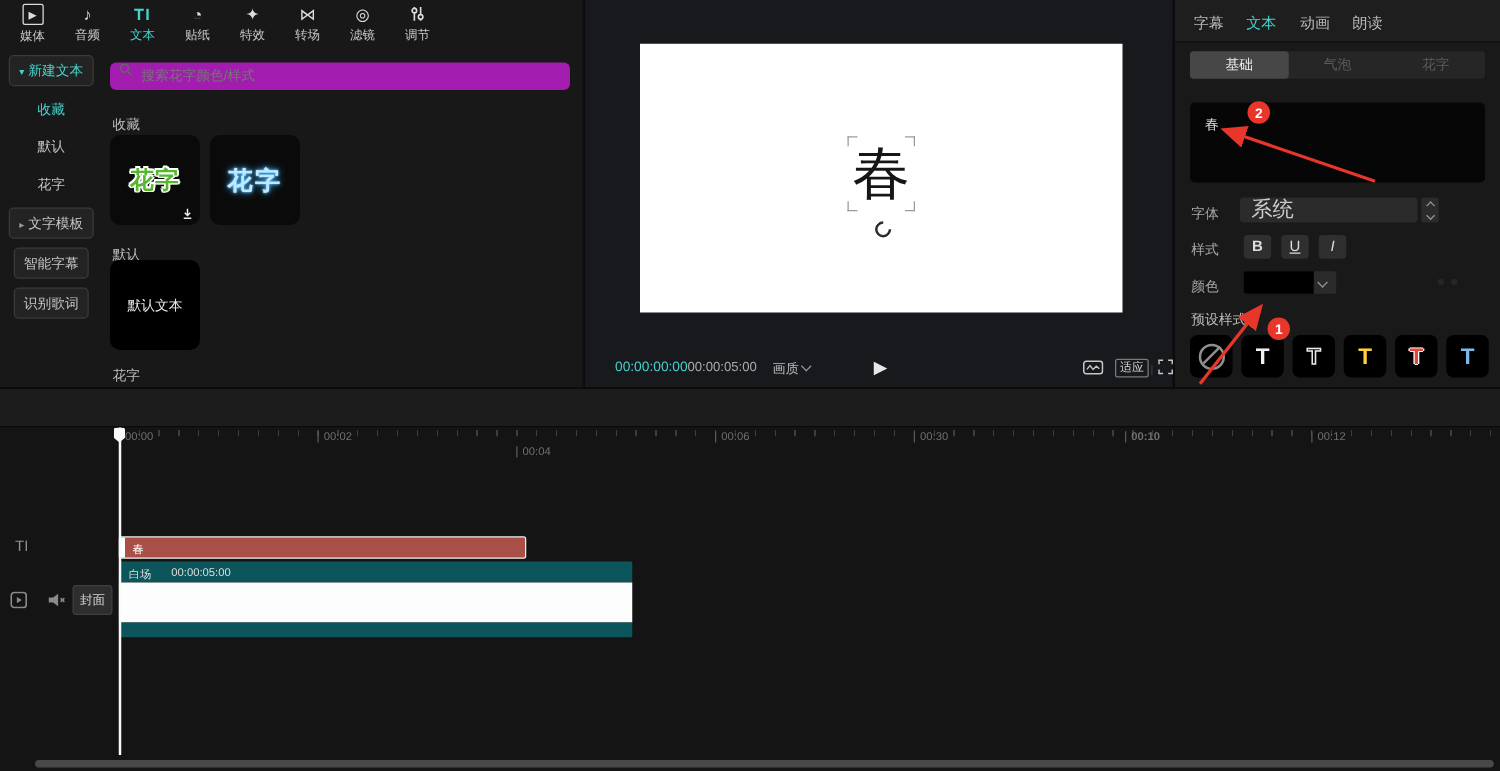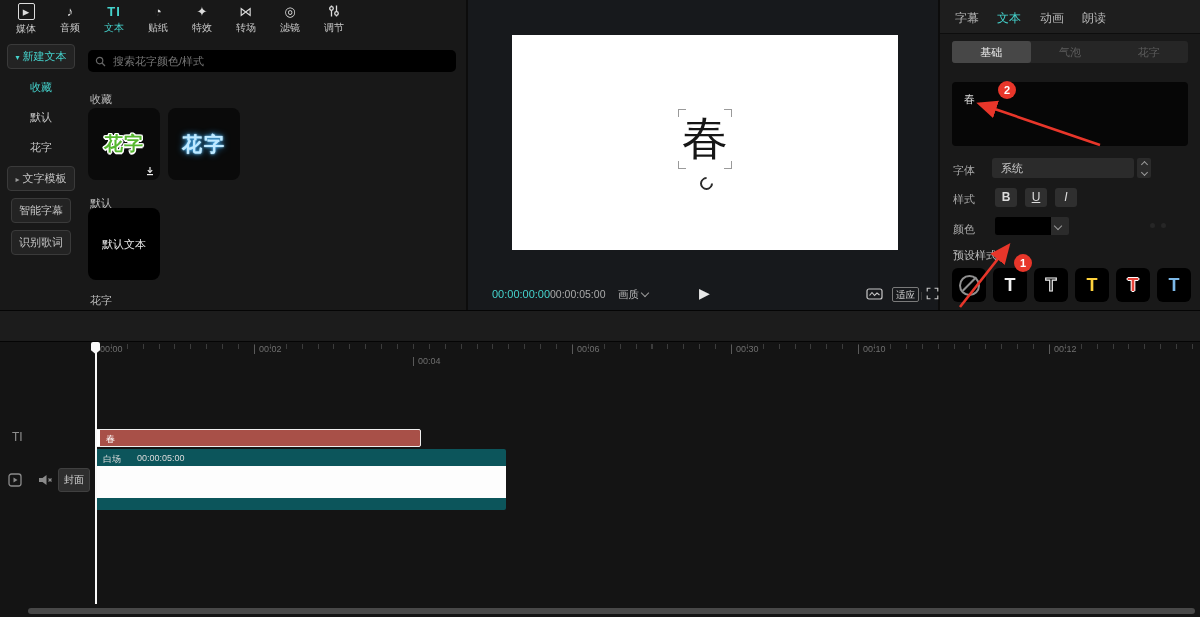--- a/index.html
+++ b/index.html
@@ -101,21 +101,21 @@
       <div class="sb box teal"><span class="mark">▾</span><span>新建文本</span></div>
       <div class="sb teal"><span>收藏</span></div>
       <div class="sb"><span>默认</span></div>
       <div class="sb"><span>花字</span></div>
       <div class="sb box"><span class="mark">▸</span><span>文字模板</span></div>
       <div class="sb box"><span>智能字幕</span></div>
       <div class="sb box"><span>识别歌词</span></div>
     </div>
 
     <div class="abs" style="left:80px;top:40px;width:386px;height:270px;">
-      <div class="abs" style="left:8px;top:10px;width:368px;height:22px;background:#000000;border-radius:5px;display:flex;align-items:center;padding:0 7px;box-sizing:border-box;gap:5px;">
+      <div class="abs" style="left:8px;top:10px;width:368px;height:22px;background:#a21caf;border-radius:5px;display:flex;padding:0 7px;box-sizing:border-box;gap:5px;">
         <span>
           <svg width="11" height="11" viewBox="0 0 11 11">
               <circle cx="4.6" cy="4.6" r="3.2" fill="none" stroke="#666" stroke-width="1.2"></circle>
               <line x1="7" y1="7" x2="10" y2="10" stroke="#666" stroke-width="1.2"></line>
             </svg>
         </span>
         <input style="flex: 1 1 0%; background: transparent; border: none; outline: none; color: rgb(187, 187, 187); font-size: 11px;" placeholder="搜索花字颜色/样式">
       </div>
 
       <div class="seclabel" style="left:10px;top:52px;">收藏</div>
@@ -194,21 +194,21 @@
 
     <div class="abs" style="left:12px;top:41px;width:236px;height:22px;background:#262626;border-radius:3px;display:flex;padding:0;">
       <div class="seg active">基础</div>
       <div class="seg">气泡</div>
       <div class="seg">花字</div>
     </div>
 
     <textarea class="abs" style="left: 12px; top: 82px; width: 236px; height: 64px; background: rgb(6, 6, 6); border: none; border-radius: 4px; color: rgb(221, 221, 221); font-size: 11px; padding: 10px 12px; box-sizing: border-box; resize: none; outline: none;">春</textarea>
 
     <span class="abs" style="left:13px;top:163px;font-size:11px;color:#a8a8a8;">字体</span>
-    <div class="abs" style="left:52px;top:158px;width:142px;height:20px;background:#2b2b2b;border-radius:3px;line-height:20px;padding-left:9px;font-size:11px;color:#ccc;box-sizing:border-box;cursor:pointer;">系统</div>
+    <div class="abs" style="left:52px;top:158px;width:142px;height:20px;background:#2b2b2b;border-radius:3px;line-height:20px;padding-left:9px;font-size:17px;color:#ccc;box-sizing:border-box;cursor:pointer;">系统</div>
     <div class="abs" style="left:197px;top:158px;width:14px;height:20px;background:#2b2b2b;border-radius:2px;display:flex;flex-direction:column;align-items:center;justify-content:center;gap:3px;">
       <span class="chev up" style="width:4px;height:4px;"></span>
       <span class="chev" style="width:4px;height:4px;"></span>
     </div>
 
     <span class="abs" style="left:13px;top:192px;font-size:11px;color:#a8a8a8;">样式</span>
     <div class="stylebtn" style="left:55px;top:188px;font-weight:bold;">B</div>
     <div class="stylebtn" style="left:85px;top:188px;text-decoration:underline;">U</div>
     <div class="stylebtn" style="left:115px;top:188px;font-style:italic;">I</div>
 
@@ -268,21 +268,21 @@
   </div>
 
   <div class="abs" style="left:0;top:342px;width:1200px;height:275px;background:#141414;">
 
     <div class="abs" style="left:95px;top:2px;width:1100px;height:5px;background:repeating-linear-gradient(90deg,#3c3c3c 0 1px,transparent 1px 15.9px);"></div>
     <span class="rlabel" style="left:95px;top:3px;">00:00</span>
     <span class="rlabel" style="left:254px;top:3px;">00:02</span>
     <span class="rlabel" style="left:413px;top:3px;margin-top:12px;">00:04</span>
     <span class="rlabel" style="left:572px;top:3px;">00:06</span>
     <span class="rlabel" style="left:731px;top:3px;">00:30</span>
-    <span class="rlabel" style="left:858px;top:3px;">00:10</span>
+    <span class="rlabel" style="left:900px;top:3px;font-weight:bold;">00:10</span>
     <span class="rlabel" style="left:1049px;top:3px;">00:12</span>
 
     <span class="abs" style="left:12px;top:88px;font-size:12px;color:#8f8f8f;">TI</span>
 
     <div class="abs" style="left:95px;top:87px;width:326px;height:18px;background:#a85048;border:1px solid #efefef;border-radius:2px;box-sizing:border-box;cursor:pointer;">
       <div class="abs" style="left:0;top:0;width:4px;height:16px;background:#fff;"></div>
       <span class="abs" style="left:10px;top:3px;font-size:9px;color:#fff;">春</span>
     </div>
 
     <div class="abs" style="left:95px;top:107px;width:411px;height:61px;border-radius:2px;overflow:hidden;cursor:pointer;">

